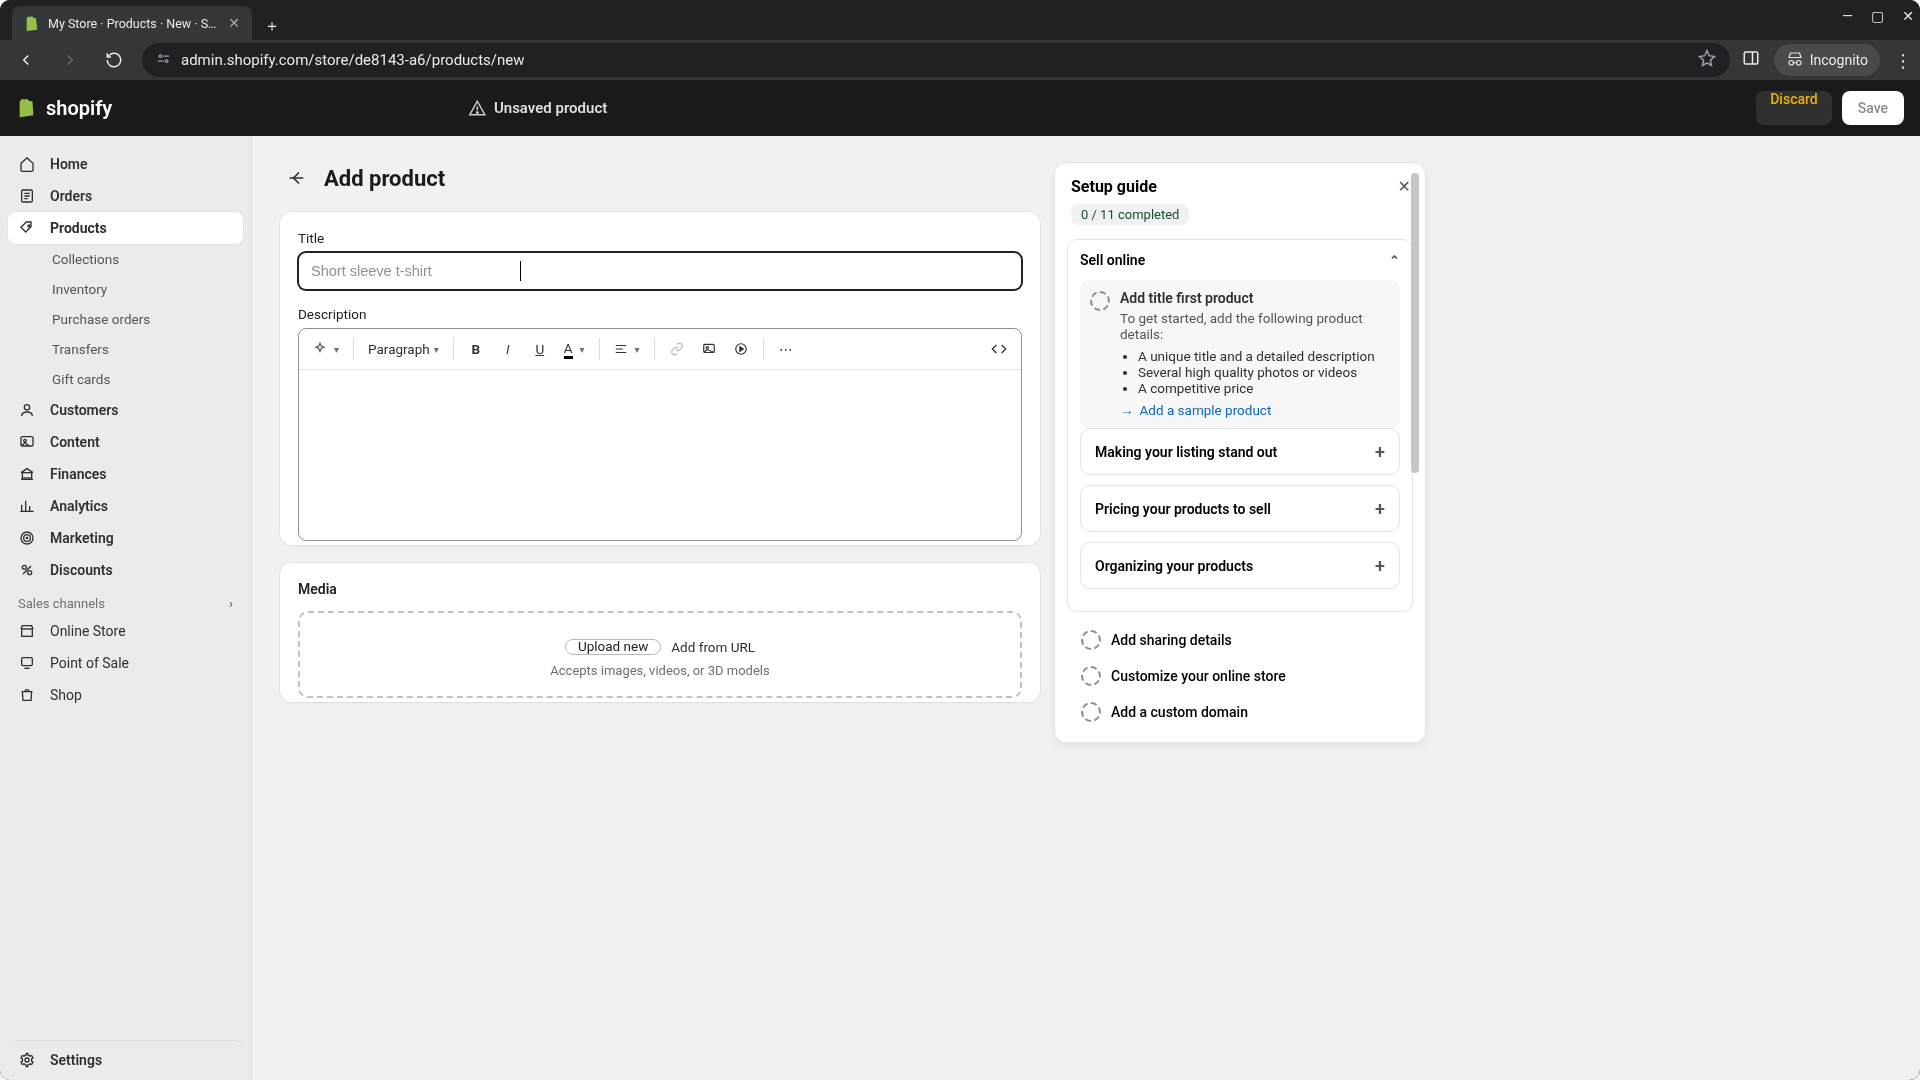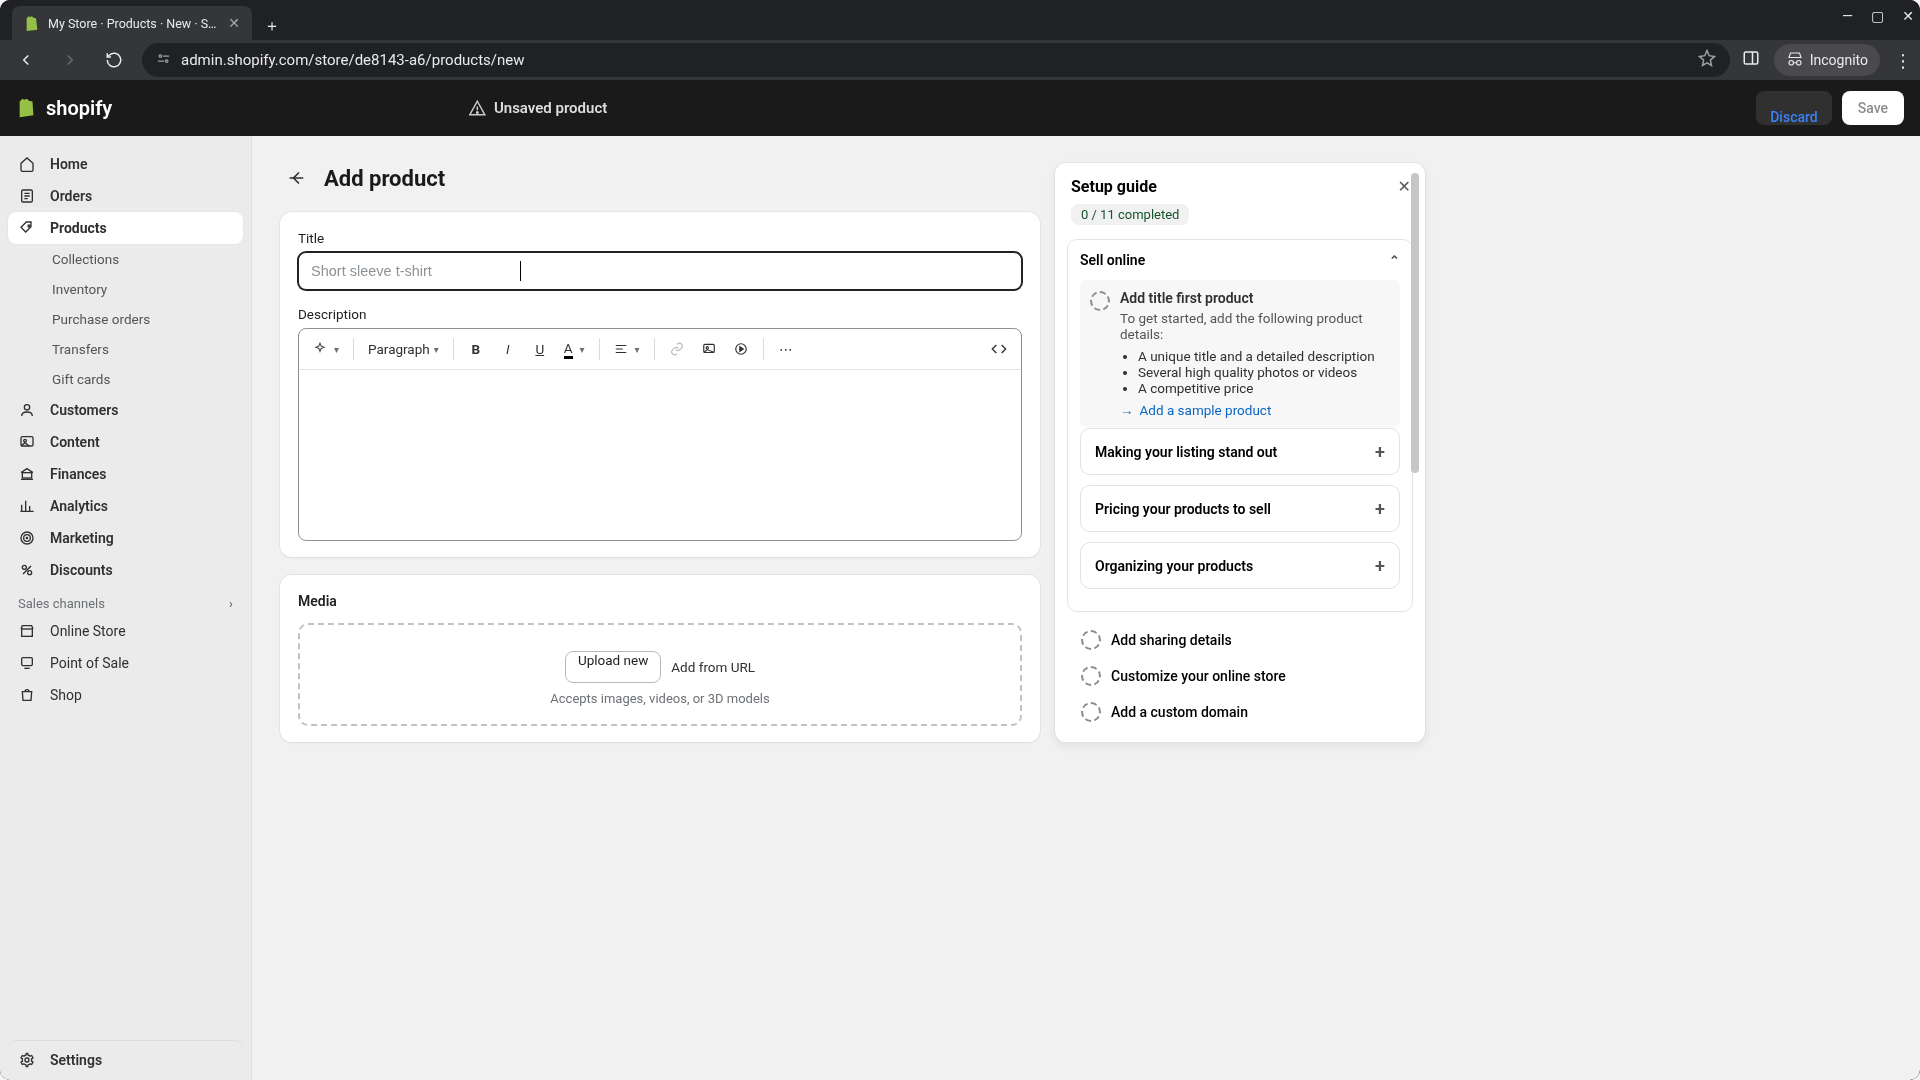--- a/index.html
+++ b/index.html
@@ -71,22 +71,22 @@
     display:flex; align-items:center; padding:0 16px; gap:14px;
     position:relative; z-index:5;
   }
   .brand { display:flex; align-items:center; gap:8px; font-weight:600; font-size:20px; color:#fff;}
   .brand svg{ width:22px; height:22px;}
   .topbar-center{ position:absolute; left:50%; transform:translateX(-50%); display:flex; align-items:center; gap:8px;
     font-weight:600; color:#ddd; font-size:15px; white-space:nowrap;}
   .topbar-center.shifted{ left:28%; }
   .topbar-actions{ margin-left:auto; display:flex; gap:10px;}
   .btn-plain{
-    height:34px; padding:0 14px; border-radius:8px; background:#303030; color:#3b82f6;
-    display:flex; align-items:flex-end; font-size:14px; font-weight:500;
+    height:34px; padding:0 14px; border-radius:8px; background:#303030; color:#eab308;
+    display:flex; align-items:flex-start; font-size:14px; font-weight:500;
   }
   .btn-save{
     height:34px; padding:0 16px; border-radius:8px; background:#ffffff; color:#8c8c8c;
     display:flex; align-items:center; font-size:14px; font-weight:500;
   }
 
   .workspace{ flex:1; display:flex; overflow:hidden;}
   .sidebar{
     width:252px; background:#ebebeb; border-right:1px solid #e0e0e0;
     display:flex; flex-direction:column; padding:12px 8px 8px 8px; position:relative;
@@ -104,21 +104,21 @@
   .nav-spacer{ flex:1;}
   .settings-item{ border-top:1px solid #ddd; margin-top:6px; padding-top:6px;}
 
   .main-area{ flex:1; overflow-y:auto; padding:26px 28px 40px 28px; position:relative; display:flex; gap:14px; align-items:flex-start;}
   .center-col{ flex:1; max-width:760px;}
   .page-head{ display:flex; align-items:center; gap:12px; margin-bottom:18px;}
   .back-btn{ width:32px;height:32px; display:flex; align-items:center; justify-content:center; border-radius:6px;}
   .page-title{ font-size:22px; font-weight:700; color:#1a1a1a;}
 
   .card{
-    background:#fff; border-radius:12px; padding:18px 18px 16px 18px;
+    background:#fff; border-radius:12px; padding:18px 18px 4px 18px;
     box-shadow: 0 0 0 1px rgba(0,0,0,0.05), 0 2px 2px rgba(0,0,0,0.02);
     margin-bottom:18px;
   }
   .field-label{ font-size:13.5px; color:#202223; margin-bottom:6px; display:block;}
   .text-input{
     width:100%; height:38px; border:1px solid #8c9196; border-radius:8px;
     padding:0 12px; font-size:14.5px; color:#202223; outline:none;
   }
   .text-input::placeholder{ color:#8c9196;}
   .text-input.focused{ border-color:#222; box-shadow: 0 0 0 1px #222;}
@@ -137,22 +137,22 @@
   .rte-btn .chev{ font-size:10px; color:#6d7175;}
   .rte-btn.disabled{ color:#bcbcbc;}
   .rte-code{ margin-left:auto;}
   .rte-body{ min-height:170px; padding:10px; font-size:14px;}
   .media-drop{
     border:2px dashed #bfc3c7; border-radius:10px; padding:26px 10px 18px 10px;
     display:flex; flex-direction:column; align-items:center; gap:8px;
   }
   .media-actions{ display:flex; align-items:center; gap:10px;}
   .btn-outline{
-    height:32px; padding:0 12px; border:1px solid #b5b9bd; border-radius:8px;
-    background:#fff; font-size:13.5px; color:#222; display:flex; align-items:flex-start;
+    height:16px; padding:0 12px; border:1px solid #b5b9bd; border-radius:8px;
+    background:#fff; font-size:13.5px; color:#222; display:flex; align-items:flex-end;
   }
   .link-text{ font-size:13.5px; color:#303030; cursor:pointer;}
   .media-sub{ font-size:13px; color:#6d7175;}
   .section-heading{ font-size:14px; font-weight:600; color:#202223; margin-bottom:14px;}
 
   
   .side-panel{
     width:372px; background:#fff; border:1px solid #e3e3e3; border-radius:12px;
     box-shadow:0 4px 10px rgba(0,0,0,0.06);
     display:flex; flex-direction:column;

